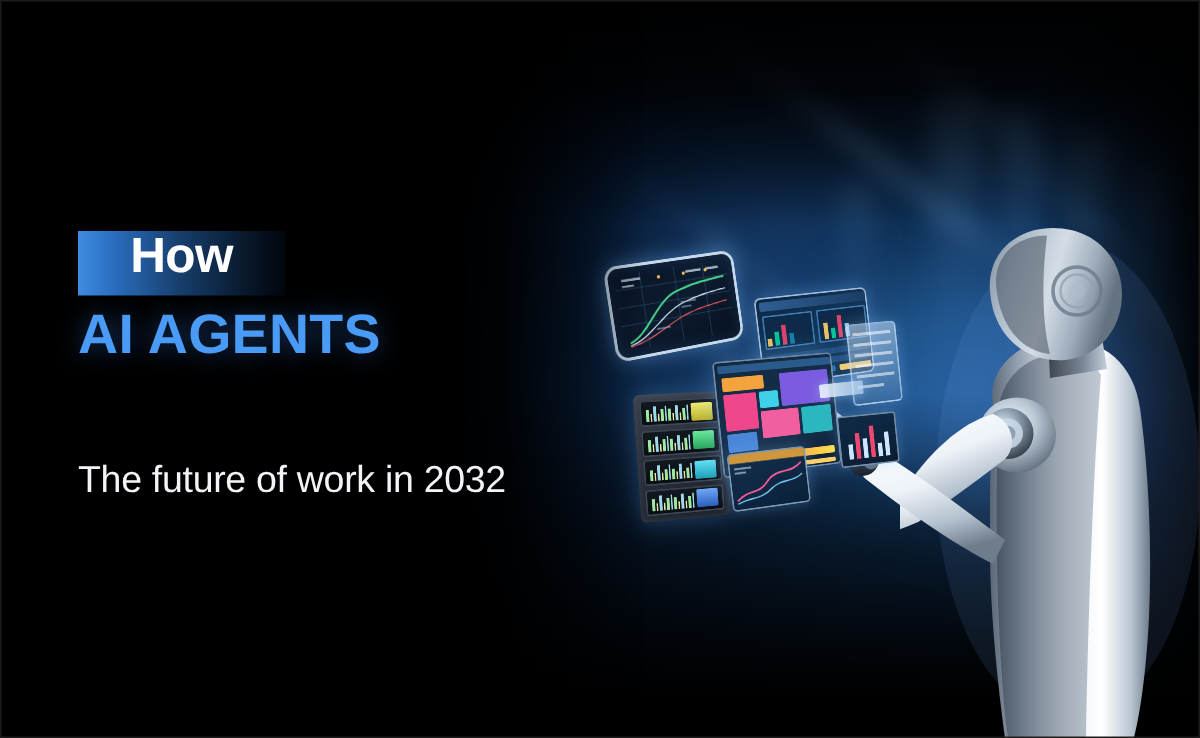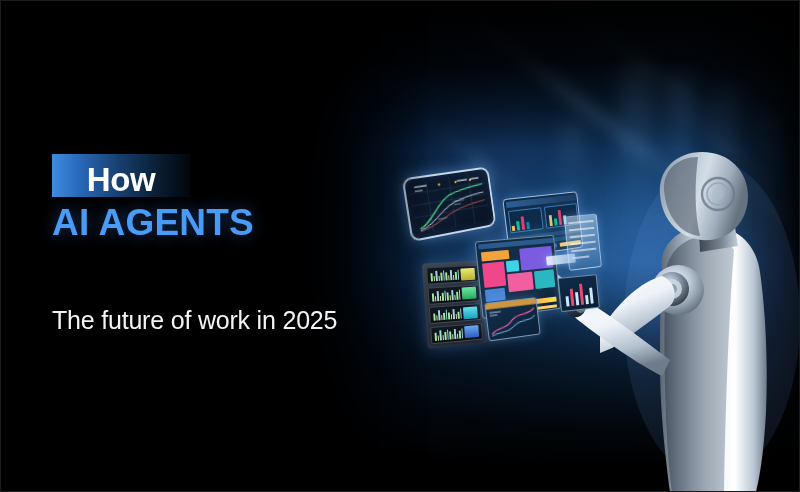--- a/index.html
+++ b/index.html
@@ -189,21 +189,21 @@
 
   
   .text-block{
     position:absolute; left:0; top:0; width:400px; height:492px;
     padding-left:52px;
   }
   .kicker-wrap{
     position:absolute; left:52px; top:154px;
     width:138px; height:43px;
     background:linear-gradient(90deg,#3f8ce0 0%,#2a6cbd 18%,#17406f 48%,#0a1c31 78%,#01060c 100%);
-    display:flex; align-items:flex-end; justify-content:center;
+    display:flex; align-items:flex-start; justify-content:center;
   }
   .kicker{
     color:#ffffff;
     font-size:33px;
     font-weight:700;
     letter-spacing:-.4px;
     line-height:1;
     position:relative; top:-1px;
   }
   .line-agents{
@@ -542,17 +542,17 @@
   <div class="holo screen-tag"></div>
 
   <div class="panel-left"></div>
   <div class="panel-fade"></div>
 
   <div class="text-block">
     <div class="kicker-wrap">
       <span class="kicker">How</span>
     </div>
     <div class="line-agents">AI AGENTS</div>
-    <div class="line-sub">The future of work in 2025</div>
+    <div class="line-sub">The future of work in 2032</div>
   </div>
 
   <div class="frame"></div>
 </div>
 
 </body></html>

